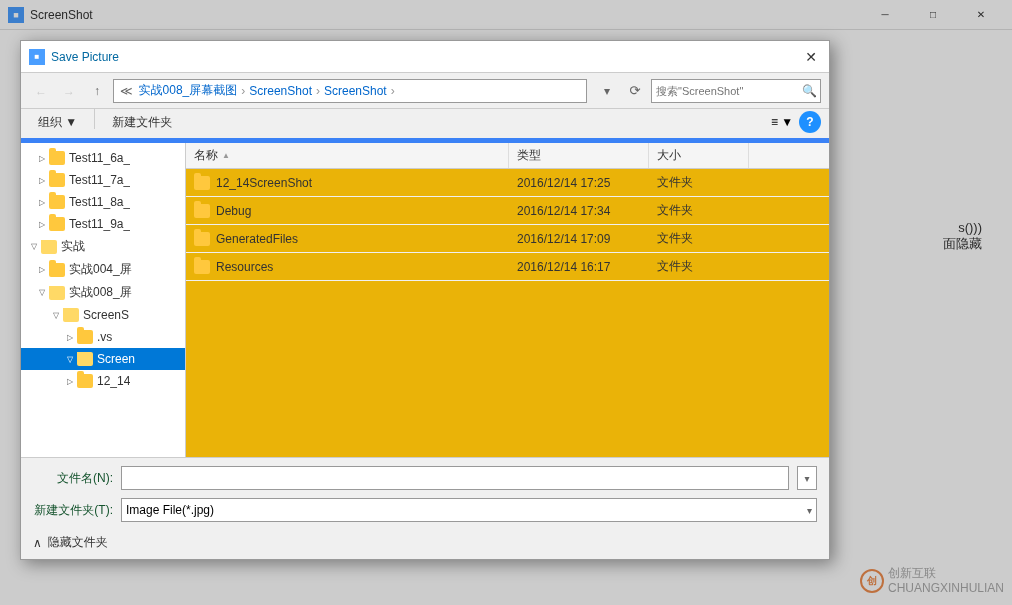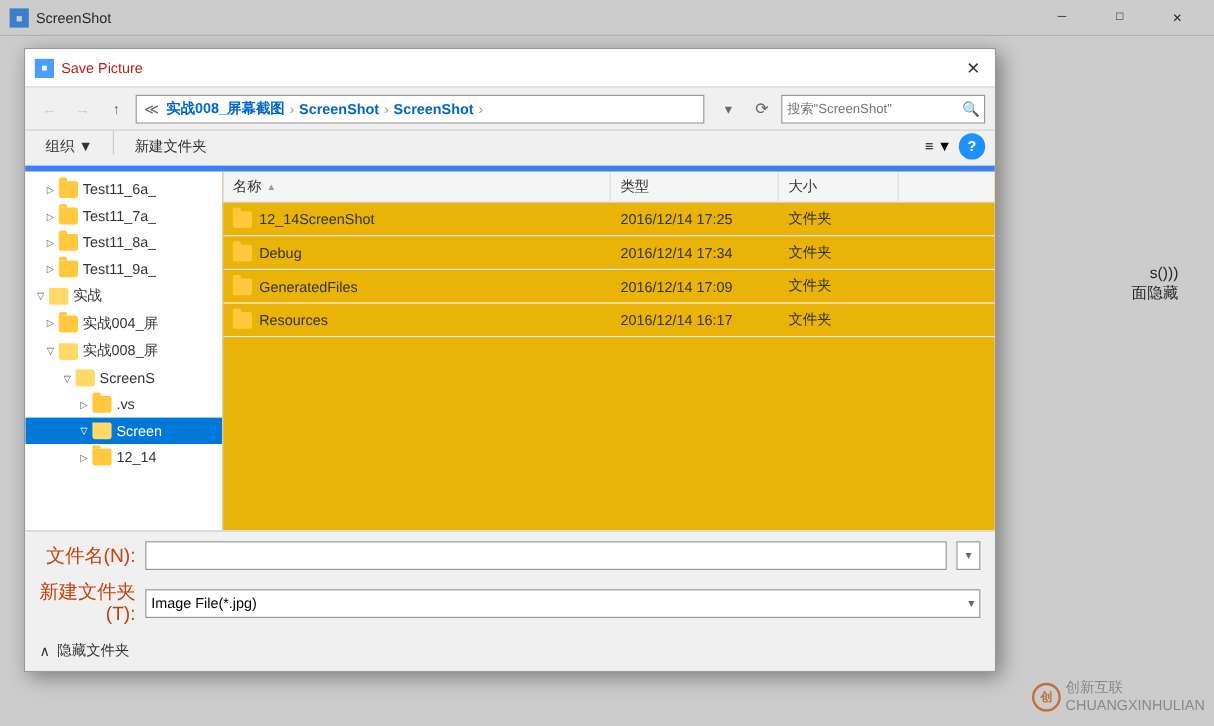--- a/index.html
+++ b/index.html
@@ -110,21 +110,21 @@
       display: flex;
       align-items: center;
       justify-content: center;
       font-size: 8px;
       color: white;
     }
 
     .dialog-title {
       flex: 1;
       font-size: 12px;
-      color: #b91c1c;
+      color: #0369a1;
     }
 
     .dialog-close-btn {
       width: 20px;
       height: 20px;
       background: transparent;
       border: none;
       font-size: 14px;
       cursor: pointer;
       color: #333;
@@ -168,21 +168,20 @@
       align-items: center;
       padding: 0 6px;
       font-size: 12px;
       color: #333;
       gap: 2px;
     }
 
     .breadcrumb-item {
       color: #0066cc;
       cursor: pointer;
-      font-weight: bold;
     }
 
     .breadcrumb-sep { color: #999; margin: 0 2px; }
 
     .refresh-btn {
       width: 24px;
       height: 24px;
       background: transparent;
       border: 1px solid transparent;
       cursor: pointer;
@@ -448,22 +447,22 @@
 
     .form-row {
       display: flex;
       align-items: center;
       margin-bottom: 8px;
       gap: 8px;
     }
 
     .form-label {
       width: 80px;
-      font-size: 16px;
-      color: #c2410c;
+      font-size: 12px;
+      color: #14532d;
       text-align: right;
       flex-shrink: 0;
     }
 
     .form-input {
       flex: 1;
       height: 24px;
       border: 1px solid #999;
       background: #fff;
       padding: 0 4px;

